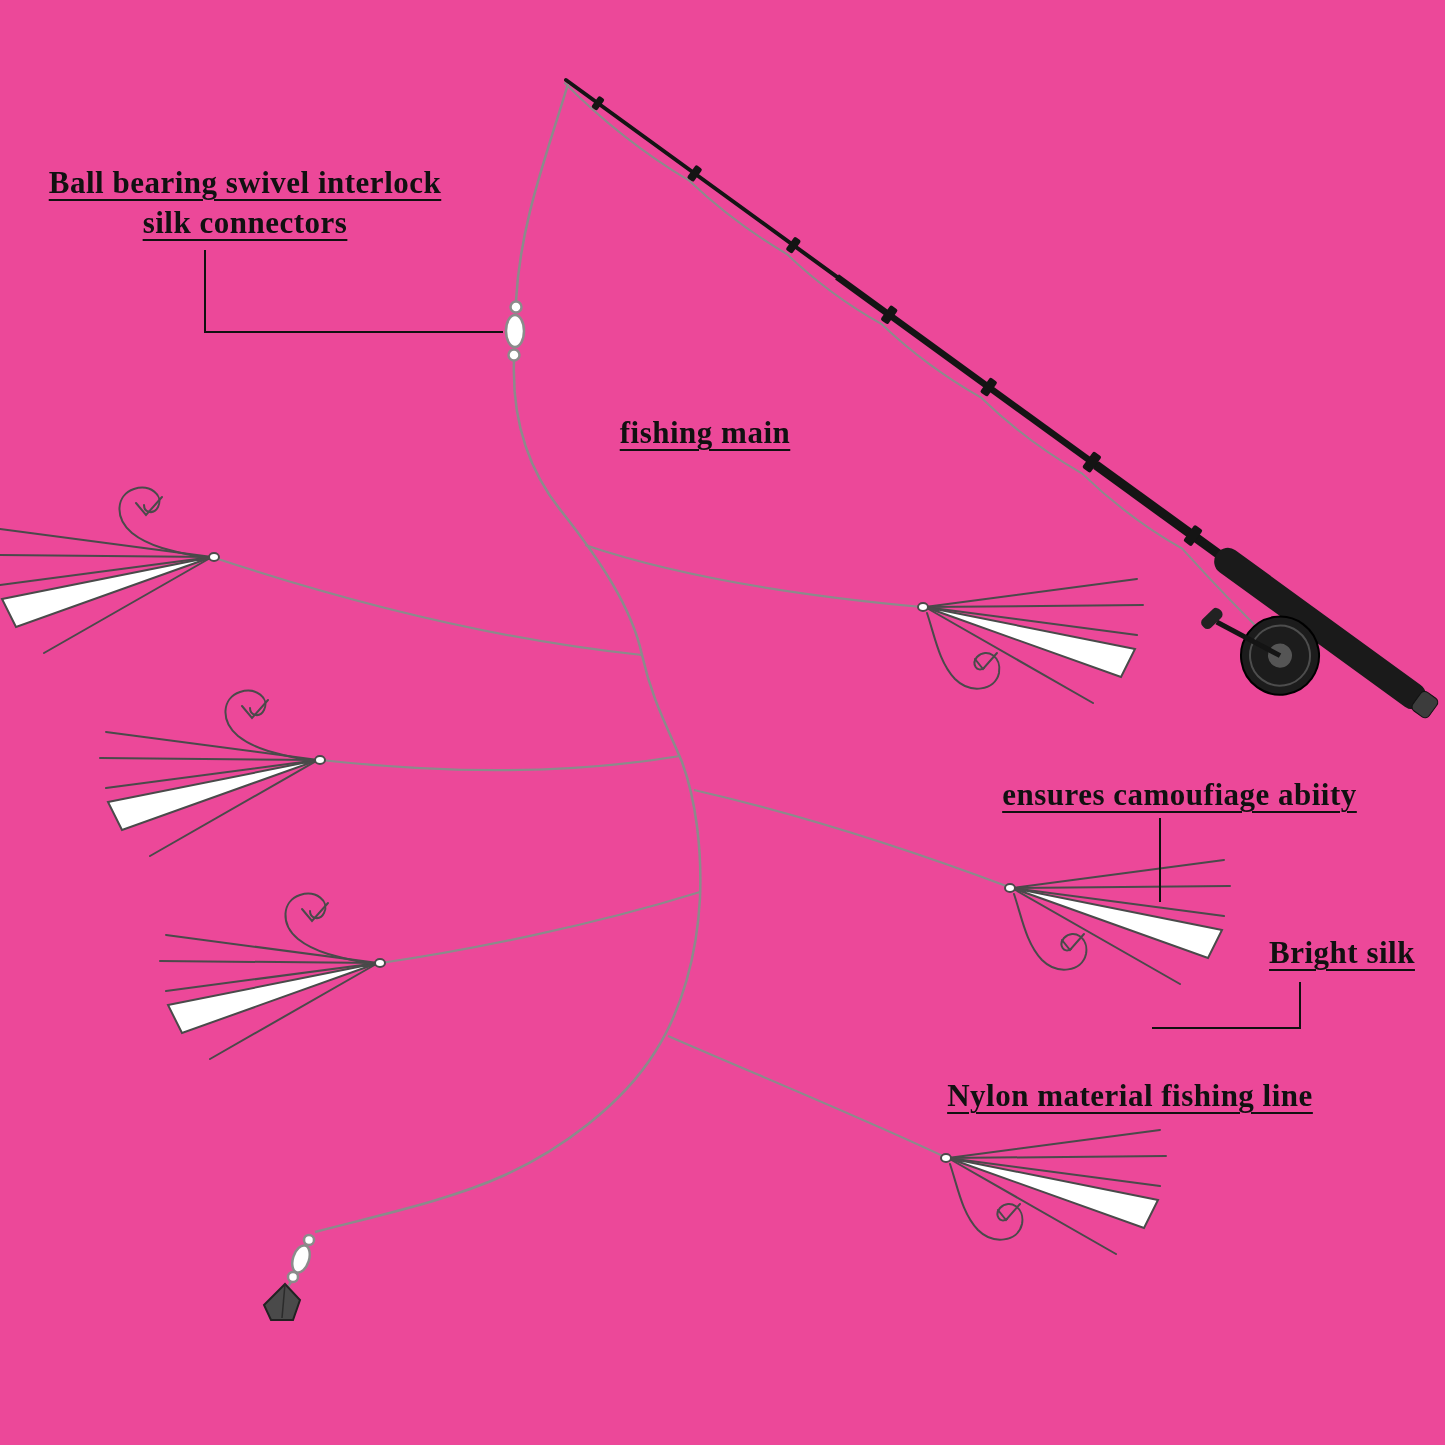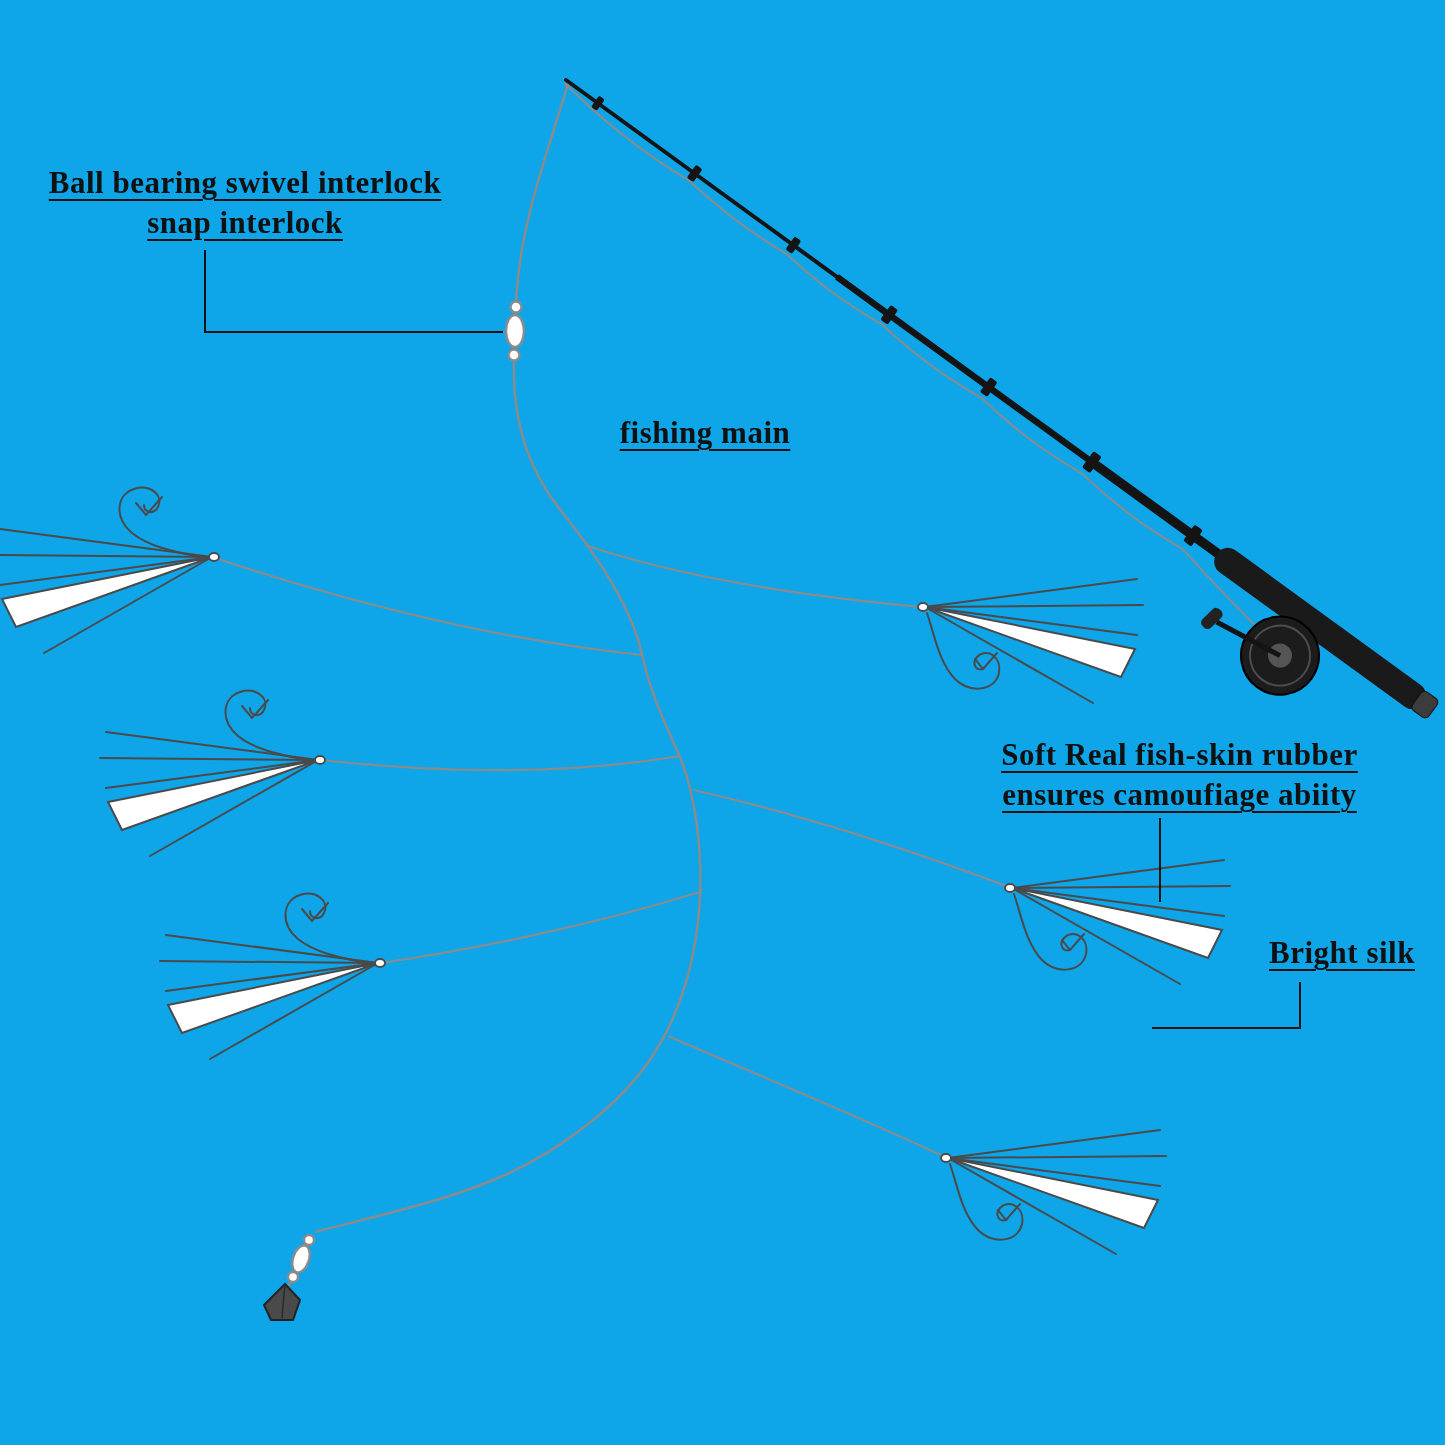--- a/index.html
+++ b/index.html
@@ -1,19 +1,19 @@
 <!DOCTYPE html>
 <html><head>
 <meta charset="utf-8">
 <style>
   html,body{margin:0;padding:0;background:#fff;}
   #canvas{
     position:relative;
     width:1445px;height:1445px;
-    background:#0ea5e9;
+    background:#ec4899;
     font-family:"Liberation Serif", serif;
     overflow:hidden;
   }
   svg{position:absolute;left:0;top:0;}
   .label{
     position:absolute;
     font-weight:bold;
     font-size:31px;
     line-height:40px;
     color:#111;
@@ -134,31 +134,34 @@
 
     <g fill="none" stroke="#111" stroke-width="2">
       <path d="M 205,250 L 205,332 L 503,332"></path>
       <path d="M 1160,818 L 1160,902"></path>
       <path d="M 1300,982 L 1300,1028 L 1152,1028"></path>
     </g>
   </svg>
 
   <div class="label" style="left:15px;top:163px;width:460px;">
     <span>Ball bearing swivel interlock</span><br>
-    <span>snap interlock</span>
+    <span>silk connectors</span>
   </div>
 
   <div class="label" style="left:520px;top:373px;width:370px;">
     <br>
     <span>fishing main</span>
   </div>
 
   <div class="label" style="left:962px;top:735px;width:435px;">
-    <span>Soft Real fish-skin rubber</span><br>
+    <br>
     <span>ensures camoufiage abiity</span>
   </div>
 
   <div class="label" style="left:1242px;top:933px;width:200px;">
     <span>Bright silk</span>
   </div>
 
+  <div class="label" style="left:915px;top:1076px;width:430px;">
+    <span>Nylon material fishing line</span>
+  </div>
 
 </div>
 
 </body></html>

